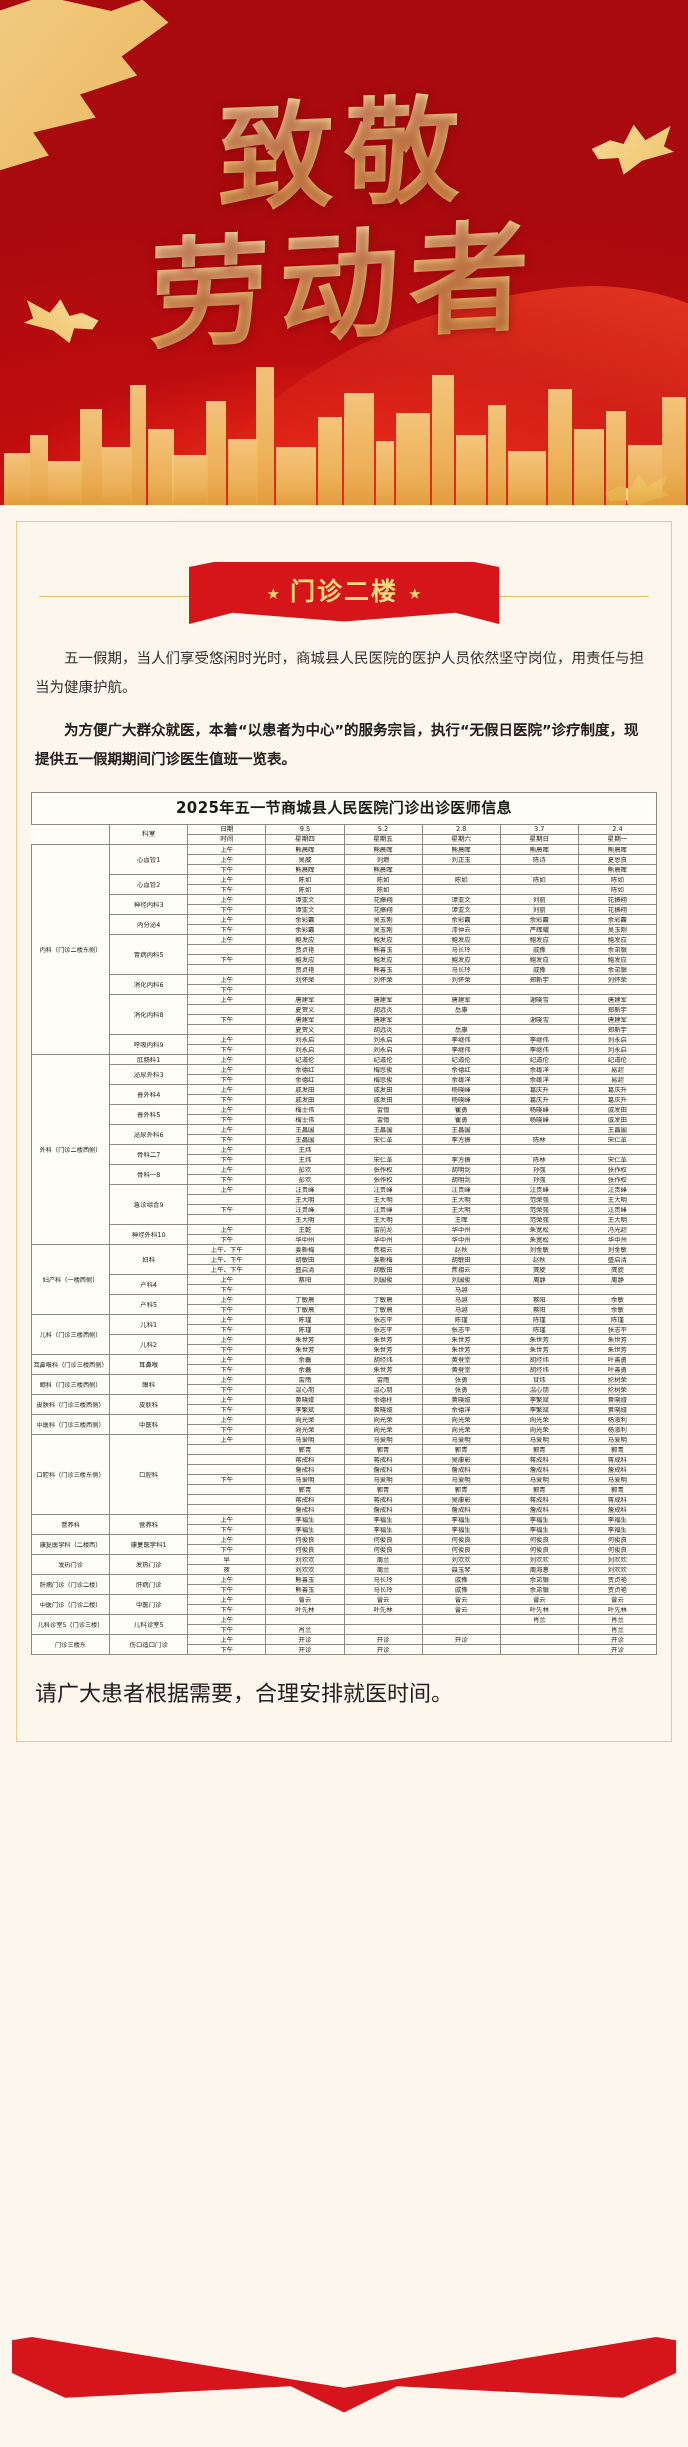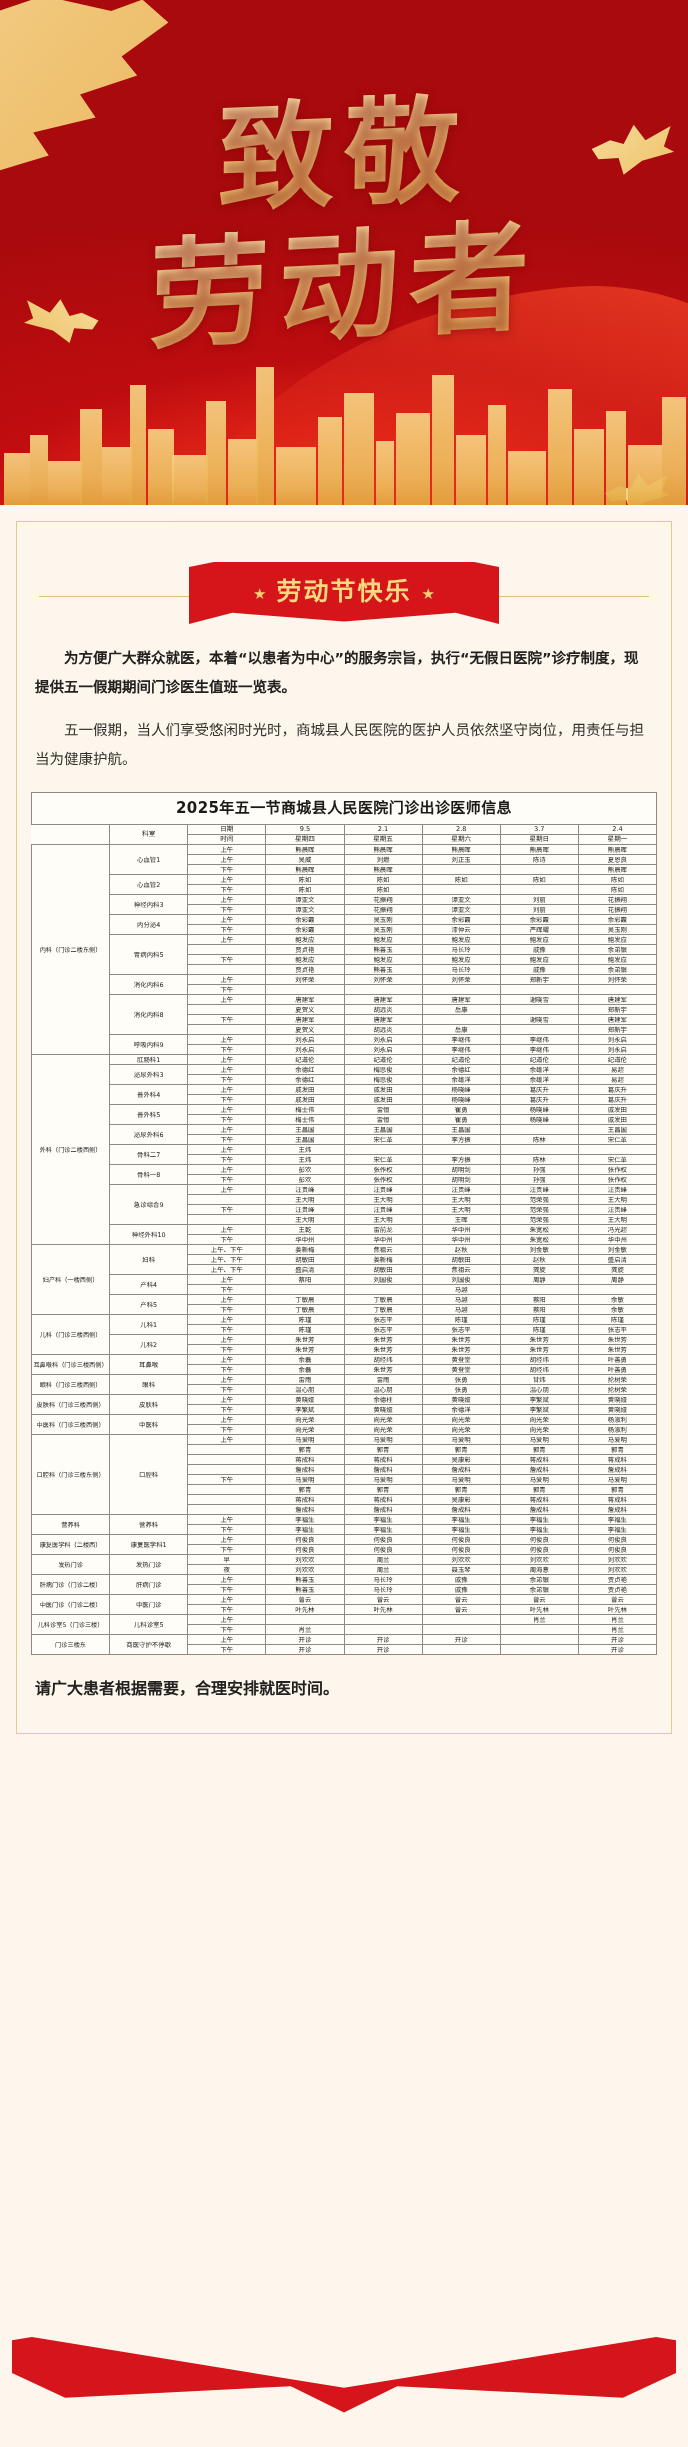--- a/index.html
+++ b/index.html
@@ -132,21 +132,21 @@
   }
 
   .para {
     font-size: 14.5px; line-height: 2.0; color: #33302c;
     text-indent: 2em; margin: 14px 4px 0;
     font-family: "DejaVu Sans", "Liberation Sans", sans-serif;
   }
   .para.bold { font-weight: bold; color: #23211f; }
 
   .closing {
-    font-size: 16px; font-weight: bold; color: #23211f; margin: 20px 4px 4px;
+    font-size: 22px; font-weight: normal; color: #23211f; margin: 20px 4px 4px;
     font-family: "DejaVu Sans", "Liberation Sans", sans-serif;
   }
 
   
   .table-wrap { margin: 18px 0 19px; }
   table.sched {
     border-collapse: collapse; width: 100%;
     background: #fffdf7;
     table-layout: fixed;
   }
@@ -244,40 +244,40 @@
     <span>“五一”我在岗，商医守护不停歇</span>
   </div>
 
   <div class="content">
 
     <div class="ribbon-wrap">
       <div class="ribbon-rule left"></div>
       <div class="ribbon-rule right"></div>
       <div class="ribbon">
         <span class="star">★</span>
-        <span class="rtext">劳动节快乐</span>
+        <span class="rtext">门诊二楼</span>
         <span class="star">★</span>
       </div>
     </div>
 
+    <p class="para">五一假期，当人们享受悠闲时光时，商城县人民医院的医护人员依然坚守岗位，用责任与担当为健康护航。</p>
     <p class="para bold">为方便广大群众就医，本着“以患者为中心”的服务宗旨，执行“无假日医院”诊疗制度，现提供五一假期期间门诊医生值班一览表。</p>
-    <p class="para">五一假期，当人们享受悠闲时光时，商城县人民医院的医护人员依然坚守岗位，用责任与担当为健康护航。</p>
 
     <div class="table-wrap">
       <table class="sched">
         <tbody id="sched-body">
             <tr>
               <td class="tbl-title" colspan="8">2025年五一节商城县人民医院门诊出诊医师信息</td>
             </tr>
             <tr class="hdr-top">
               <td class="col-group corner-blank" rowspan="2"></td>
               <td class="col-dept" rowspan="2">科室</td>
               <td class="col-slot">日期</td>
               <td class="col-day">9.5</td>
-              <td class="col-day">2.1</td>
+              <td class="col-day">5.2</td>
               <td class="col-day">2.8</td>
               <td class="col-day">3.7</td>
               <td class="col-day">2.4</td>
             </tr>
             <tr class="hdr-top">
               <td class="col-slot">时间</td>
               <td class="col-day">星期四</td>
               <td class="col-day">星期五</td>
               <td class="col-day">星期六</td>
               <td class="col-day">星期日</td>
@@ -958,21 +958,21 @@
             <tr>
               <td class="col-slot">下午</td>
               <td class="col-day">肖兰</td>
               <td class="col-day"></td>
               <td class="col-day"></td>
               <td class="col-day"></td>
               <td class="col-day">肖兰</td>
             </tr>
             <tr>
               <td class="col-group" rowspan="2">门诊三楼东</td>
-              <td class="col-dept" rowspan="2">商医守护不停歇</td>
+              <td class="col-dept" rowspan="2">伤口造口门诊</td>
               <td class="col-slot">上午</td>
               <td class="col-day">开诊</td>
               <td class="col-day">开诊</td>
               <td class="col-day">开诊</td>
               <td class="col-day"></td>
               <td class="col-day">开诊</td>
             </tr>
             <tr>
               <td class="col-slot">下午</td>
               <td class="col-day">开诊</td>

